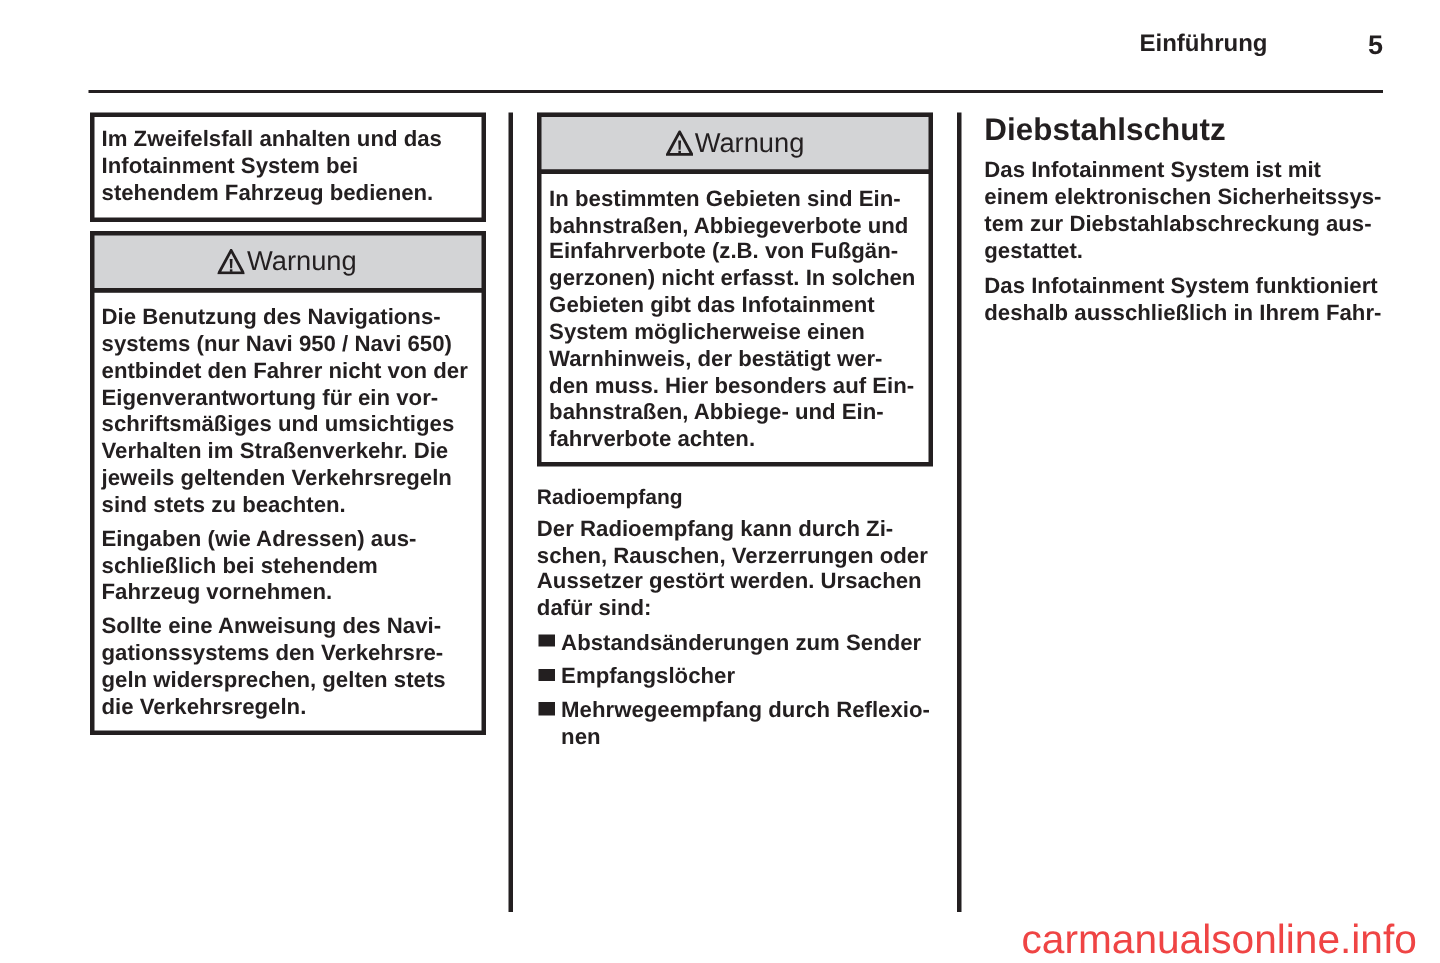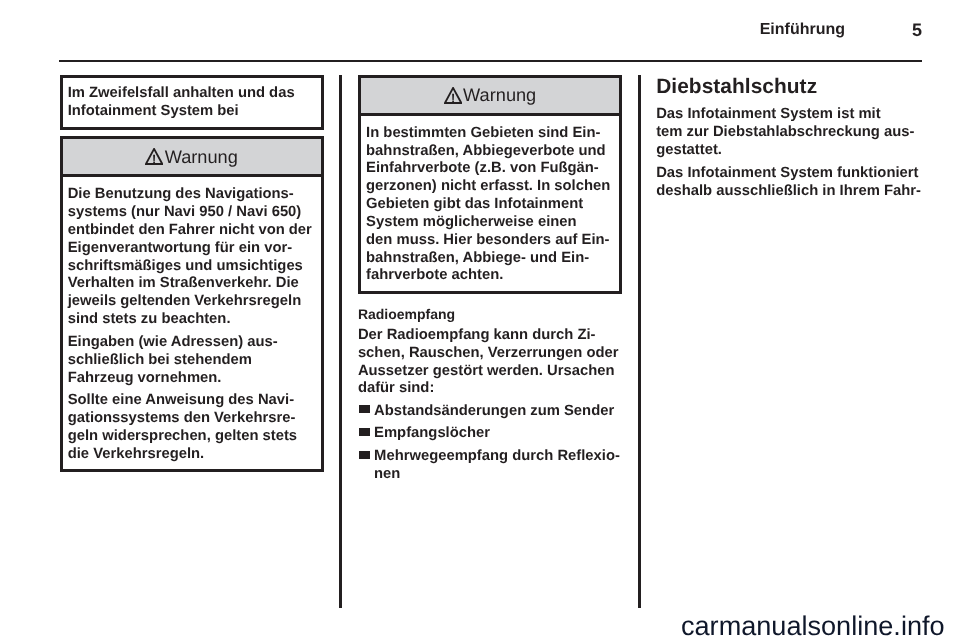--- a/index.html
+++ b/index.html
@@ -47,41 +47,42 @@
   .warn-head .tri{display:block;margin-right:1.2px;}
   .warn-head .wlabel{display:block;font-size:18.2px;line-height:18.2px;font-weight:normal;}
   .warn-body{border:3.2px solid #231f20;box-sizing:border-box;padding:9.0px 5.2px 5.5px 5.2px;margin-top:-3.2px;}
 
   ul{margin:0;padding:0;list-style:none;}
   ul{margin-top:4.6px;}
   li{position:relative;padding-left:16.2px;}
   li + li{margin-top:4.85px;}
   li .bul{position:absolute;left:1.4px;top:2.5px;width:10.4px;height:8.2px;background:#231f20;}
 
-  .wm{position:absolute;left:681px;top:612px;font-size:27.1px;color:#0f172a;line-height:27.1px;
+  .wm{position:absolute;left:681px;top:612px;font-size:27.1px;color:#ef4444;line-height:27.1px;
       font-family:"Liberation Sans",sans-serif;white-space:nowrap;}
 </style>
 </head>
 <body>
 
 <div class="page">
   <div class="hdr">
     <div class="hdr-title">Einführung</div>
     <div class="hdr-page">5</div>
   </div>
   <div class="hdr-rule"></div>
 
   <div class="vsep vsep1"></div>
   <div class="vsep vsep2"></div>
 
   <div class="col col1">
     <div class="notebox body">
       <p>
           <span class="ln">Im Zweifelsfall anhalten und das</span>
           <span class="ln">Infotainment System bei</span>
+          <span class="ln">stehendem Fahrzeug bedienen.</span>
         </p>
     </div>
 
     <div class="warnblock">
       <div class="warn-head">
         <svg class="tri" viewBox="0 0 18.2 17.2" width="18.2" height="17.2" aria-hidden="true">
             <path d="M9.1 0.9 L17.3 16.0 L0.9 16.0 Z" fill="none" stroke="#231f20" stroke-width="1.85" stroke-linejoin="miter"></path>
             <path d="M8.15 6.7 L10.05 6.7 L9.75 12.9 L8.45 12.9 Z" fill="#231f20"></path>
             <rect x="8.25" y="13.55" width="1.7" height="1.7" fill="#231f20"></rect>
           </svg>
@@ -124,20 +125,21 @@
           <span class="wlabel">Warnung</span>
       </div>
       <div class="warn-body body">
         <p>
             <span class="ln">In bestimmten Gebieten sind Ein-</span>
             <span class="ln">bahnstraßen, Abbiegeverbote und</span>
             <span class="ln">Einfahrverbote (z.B. von Fußgän-</span>
             <span class="ln">gerzonen) nicht erfasst. In solchen</span>
             <span class="ln">Gebieten gibt das Infotainment</span>
             <span class="ln">System möglicherweise einen</span>
+            <span class="ln">Warnhinweis, der bestätigt wer-</span>
             <span class="ln">den muss. Hier besonders auf Ein-</span>
             <span class="ln">bahnstraßen, Abbiege- und Ein-</span>
             <span class="ln">fahrverbote achten.</span>
           </p>
       </div>
     </div>
 
     <h2>Radioempfang</h2>
     <div class="body sect">
       <p>
@@ -152,20 +154,21 @@
         <li><span class="bul"></span><span class="lit"><span class="ln">Mehrwegeempfang durch Reflexio-</span><span class="ln">nen</span></span></li>
       </ul>
     </div>
   </div>
 
   <div class="col col3">
     <h1>Diebstahlschutz</h1>
     <div class="body sect">
       <p>
           <span class="ln">Das Infotainment System ist mit</span>
+          <span class="ln">einem elektronischen Sicherheitssys-</span>
           <span class="ln">tem zur Diebstahlabschreckung aus-</span>
           <span class="ln">gestattet.</span>
         </p>
       <p>
           <span class="ln">Das Infotainment System funktioniert</span>
           <span class="ln">deshalb ausschließlich in Ihrem Fahr-</span>
         </p>
     </div>
   </div>
 

